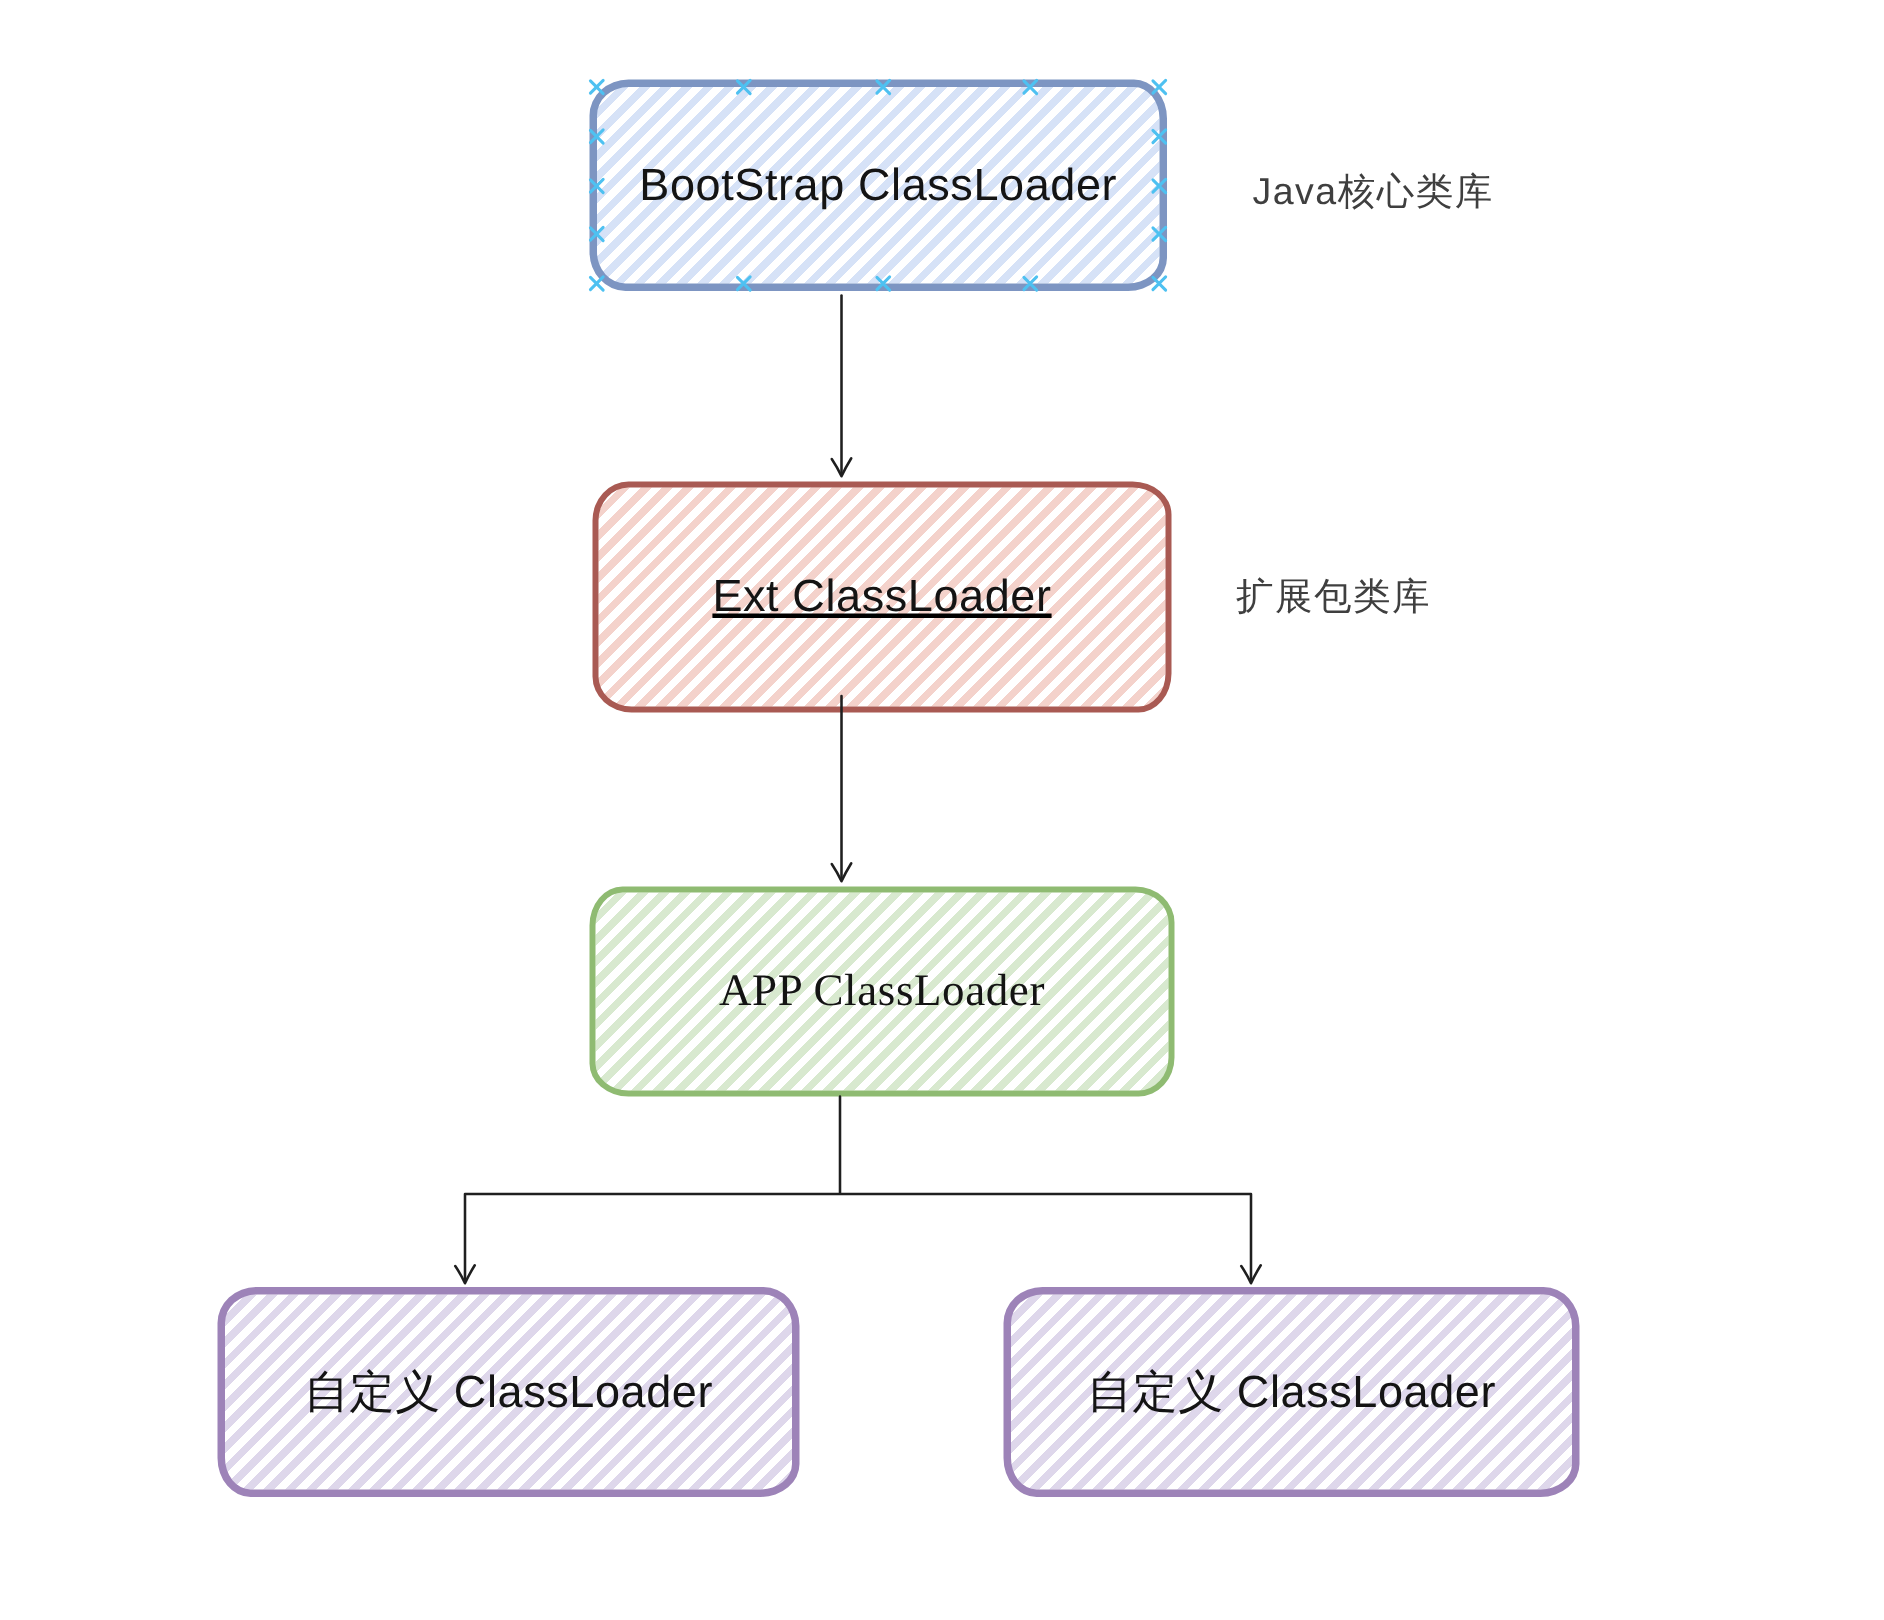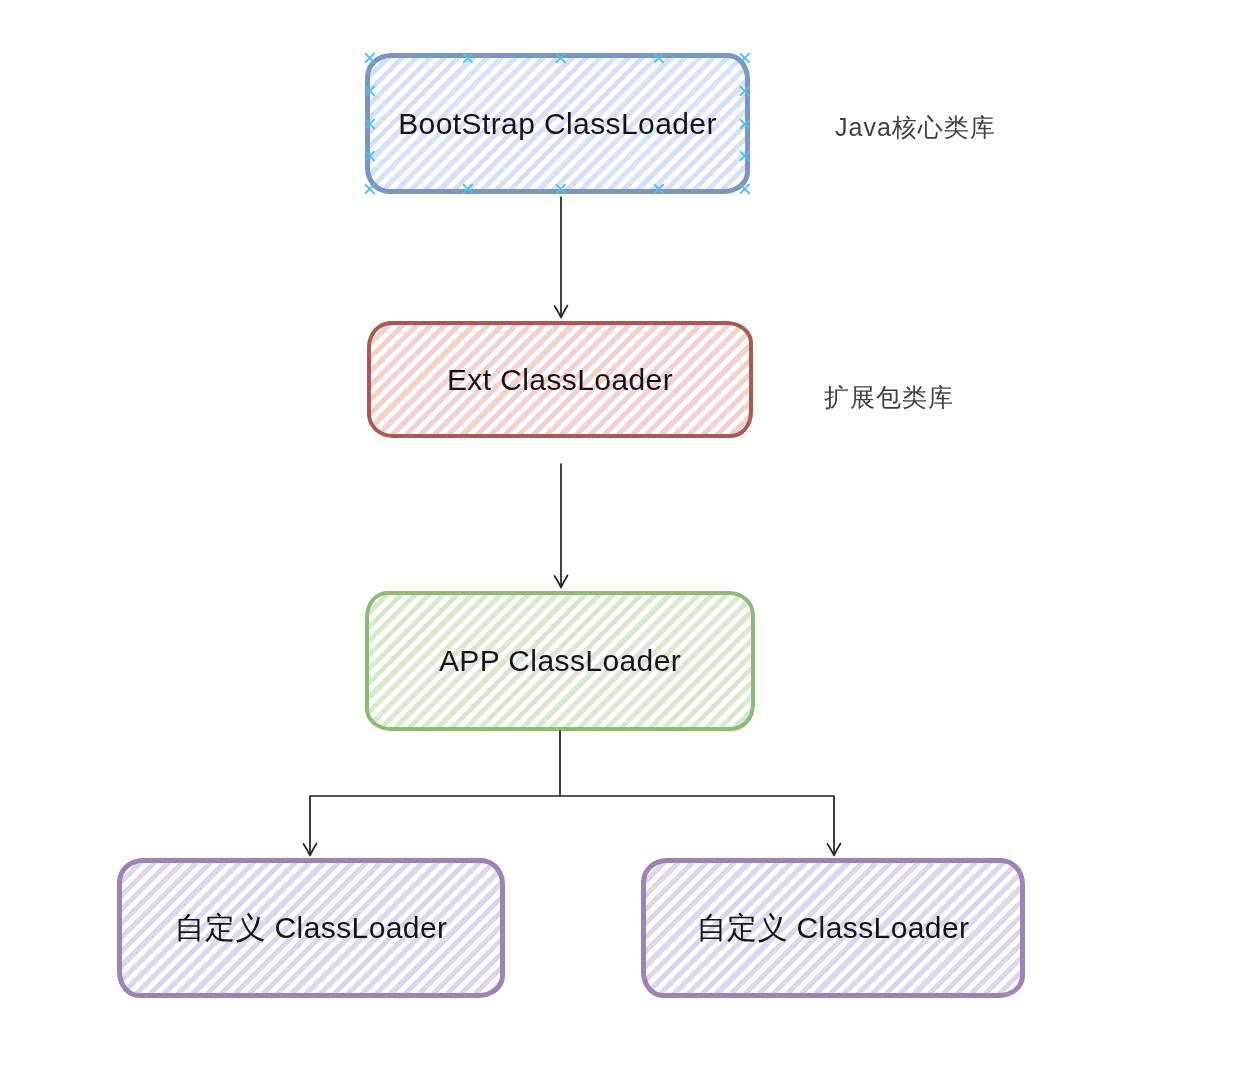--- a/index.html
+++ b/index.html
@@ -13,20 +13,21 @@
   }
 
   
   .node {
     position: absolute;
     display: flex;
     align-items: center;
     justify-content: center;
     background-color: #ffffff;
     box-sizing: border-box;
+    margin-left: 28px;
   }
   .node::before {            
     content: "";
     position: absolute;
     top: -13px; right: -14px; bottom: 9px; left: 7px;
     z-index: -1;
     border-radius: 12px;
   }
   .node .label {
     font-size: 30px;
@@ -49,35 +50,36 @@
     border-radius: 24px 26px 22px 26px / 26px 22px 26px 24px;
     background-image: repeating-linear-gradient(135deg, #f4d2cb 0 5px, rgba(255,255,255,0) 5px 10px);
   }
   .node.red::before {
     background-image: repeating-linear-gradient(135deg, #f4d2cb 0 5px, rgba(255,255,255,0) 5px 10px);
   }
   .node.green {
     border: 4px solid #8fbb72;
     border-radius: 22px 26px 24px 26px / 26px 24px 26px 22px;
     background-image: repeating-linear-gradient(135deg, #d8e9cf 0 5px, rgba(255,255,255,0) 5px 10px);
+    font-family: Liberation Serif, serif;
   }
   .node.green::before {
     background-image: repeating-linear-gradient(135deg, #d8e9cf 0 5px, rgba(255,255,255,0) 5px 10px);
   }
   .node.purple {
     border: 5px solid #9d83b8;
     border-radius: 26px 24px 26px 22px / 24px 26px 22px 26px;
     background-image: repeating-linear-gradient(135deg, #ded7eb 0 5px, rgba(255,255,255,0) 5px 10px);
   }
   .node.purple::before {
     background-image: repeating-linear-gradient(135deg, #ded7eb 0 5px, rgba(255,255,255,0) 5px 10px);
   }
 
   #node-bootstrap    { left: 365px; top: 53px;  width: 385px; height: 141px; }
-  #node-ext          { left: 367px; top: 321px; width: 386px; height: 117px; }
+  #node-ext          { left: 367px; top: 321px; width: 386px; height: 154px; text-decoration: underline; }
   #node-app          { left: 365px; top: 591px; width: 390px; height: 140px; }
   #node-custom-left  { left: 117px; top: 858px; width: 388px; height: 140px; }
   #node-custom-right { left: 641px; top: 858px; width: 384px; height: 140px; }
 
   
   .handle {
     position: absolute;
     width: 12px; height: 12px;
     transform: translate(-50%, -50%);
   }

